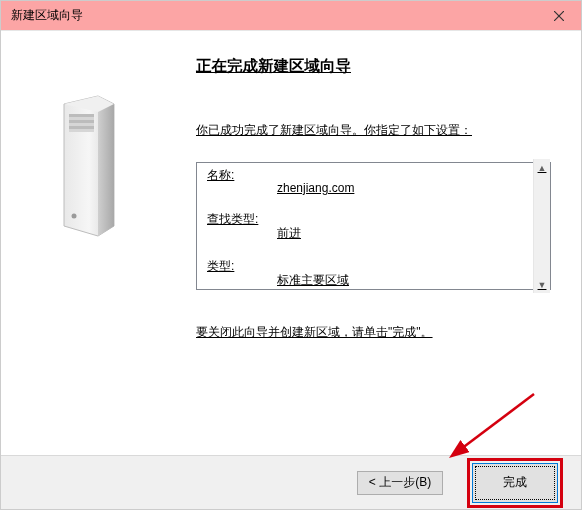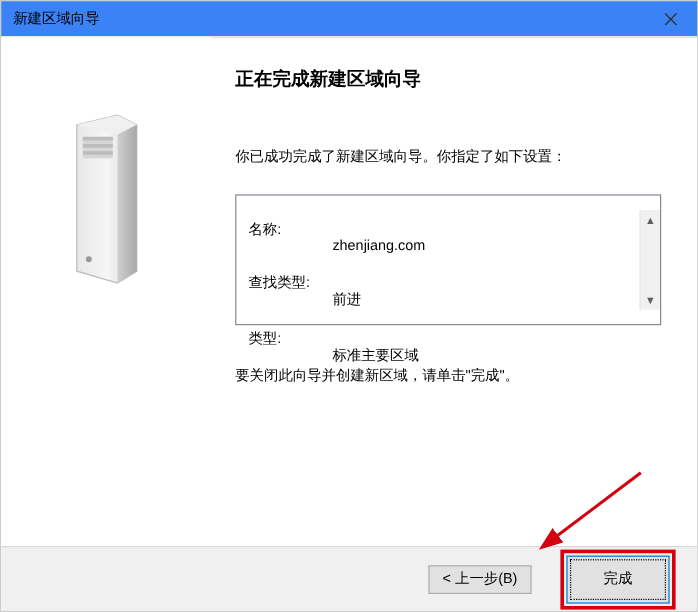--- a/index.html
+++ b/index.html
@@ -12,21 +12,21 @@
     overflow: hidden;
     position: relative;
   }
   .window { width: 582px; height: 510px; border: 1px solid #ccc; position: relative; background:#fff;}
   .titlebar {
     height: 30px;
     display: flex;
     align-items: center;
     justify-content: space-between;
     padding-left: 10px;
-    background: #3b82f6;
+    background: #fca5a5;
     border-bottom: 1px solid #e6e6e6;
   }
   .titlebar .title { font-size: 12px; color: #000; }
   .close-btn {
     width: 45px; height: 29px;
     display: flex; align-items: center; justify-content: center;
     font-size: 14px; color:#333;
     cursor: pointer;
   }
   .body {
@@ -37,27 +37,28 @@
     width: 175px;
     background: #fff;
     display:flex; align-items:flex-start; justify-content:center;
     padding-top:55px;
   }
   .server-icon-wrap { width:70px; height:160px; display:flex; flex-direction:column; align-items:center;}
   .main {
     flex: 1;
     padding: 25px 30px 10px 20px;
     position: relative;
+    text-decoration: underline;
   }
   .heading { font-size: 15.5px; font-weight: bold; margin-bottom: 45px; color:#000;}
   .intro { font-size: 12px; margin-bottom: 23px; color:#000;}
   .listbox {
     border: 1px solid #828790;
-    height: 109px;
-    padding: 20px 10px;
+    height: 128px;
+    padding: 4px 10px;
     font-size: 12px;
     position: relative;
     display:flex;
   }
   .listbox-content { flex:1; }
   .listbox .row { display:flex; margin-bottom: 16px; }
   .listbox .row:last-child { margin-bottom: 0; }
   .listbox .lbl { width: 70px; color:#000;}
   .listbox .val { color:#000;margin-top:14px;}
   .scrolltrack {

